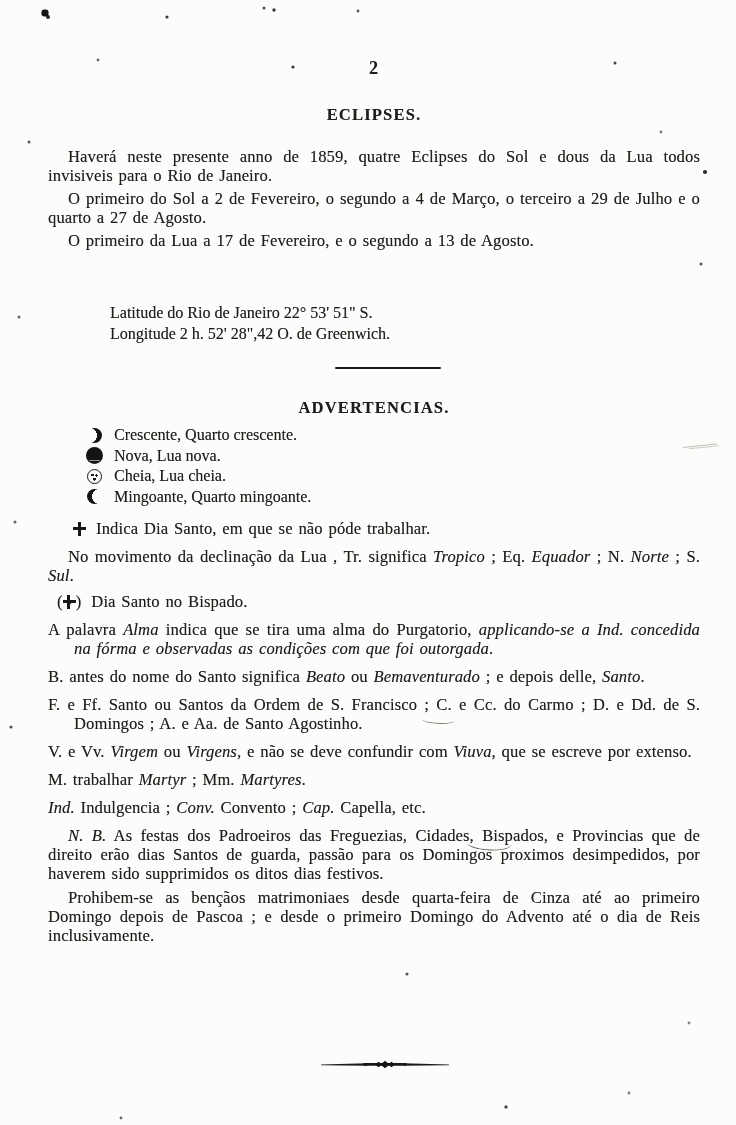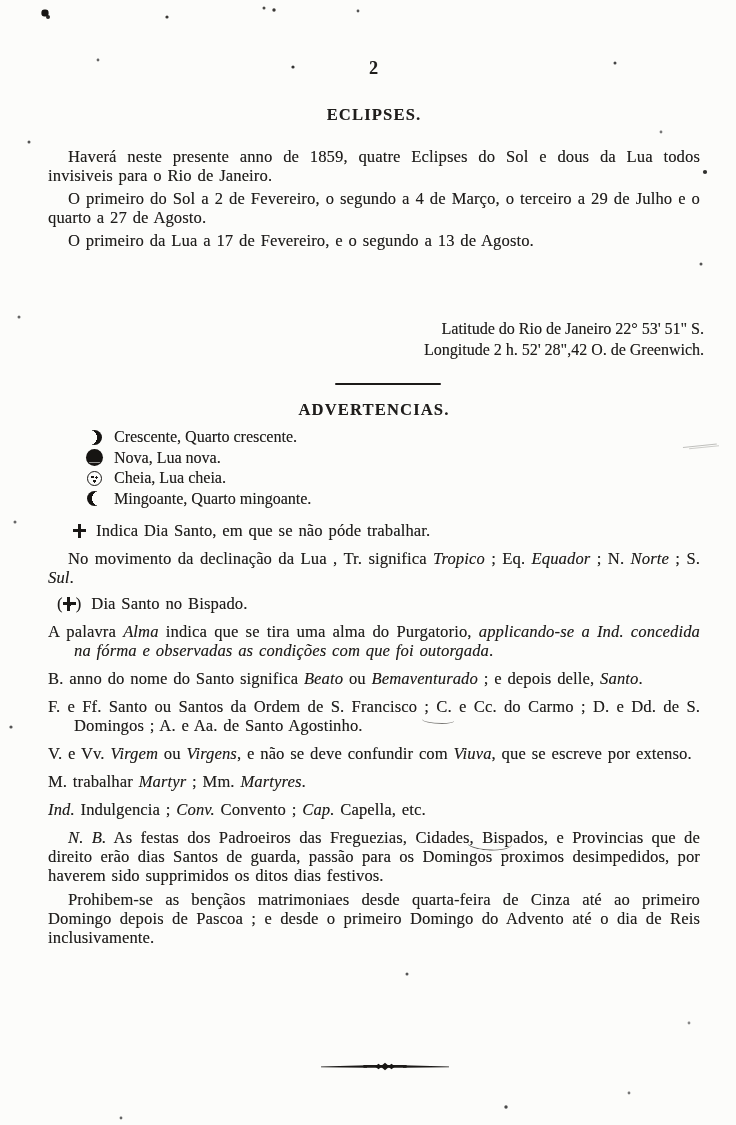--- a/index.html
+++ b/index.html
@@ -10,31 +10,31 @@
     overflow:hidden;
     font-family:"Liberation Serif","DejaVu Serif",serif;
     color:#1f1d1b;
     text-shadow:0.2px 0.2px 0.35px rgba(25,25,25,0.45);
   }
   .content { position:absolute; left:44px; top:58px; width:660px; }
 
   .pagenum { text-align:center; font-weight:bold; font-size:18px; letter-spacing:1px; }
   .sec-title { text-align:center; font-weight:bold; font-size:16.5px; letter-spacing:1.2px; }
   .title-eclipses { margin-top:26px; }
-  .title-adv { margin-top:15px; }
+  .title-adv { margin-top:29px; }
 
   p, .note { font-size:16.5px; line-height:19px; margin:4px; text-align:justify;
              word-spacing:1.5px; letter-spacing:0.15px; }
   .indent { text-indent:20px; }
   .hang { padding-left:26px; text-indent:-26px; }
   .mt-lg { margin-top:22px; }
   .mt { margin-top:9px; }
   .mt-sm { margin-top:5px; }
 
-  .coords { margin-top:68px; margin-left:66px;text-align:right; }
+  .coords { margin-top:52px; margin-left:66px; }
   .coords div { line-height:21px; }
 
   .rule { width:106px; height:2.2px; background:#1c1a18; margin:23px auto 0;
           transform:translateX(14px); border-radius:1px; }
 
   .moon-list { margin-top:7px; margin-left:43px; }
   .moon-item { display:flex; align-items:center; line-height:20.5px; }
   .moon-icon { display:inline-block; width:15px; height:15px; margin-right:12px; flex:0 0 15px; }
   .moon-new  { border-radius:50%;
                background:
@@ -155,21 +155,21 @@
     </div>
 
     <div class="note indent mt"><span>No movimento da declinação da Lua , Tr. significa </span><span class="it">Tropico</span><span> ; Eq. </span><span class="it">Equador</span><span> ; N. </span><span class="it">Norte</span><span> ; S. </span><span class="it">Sul</span><span>.</span></div>
 
     <div class="note cross-row cross-2">
       <span class="bullet"><span>(</span><span class="cross-icon"></span><span>)</span></span>
       <span class="txt"><span>Dia Santo no Bispado.</span></span>
     </div>
 
     <div class="note hang mt"><span>A palavra </span><span class="it">Alma</span><span> indica que se tira uma alma do Purgatorio, </span><span class="it">applicando-se a Ind. concedida na fórma e observadas as condições com que foi outorgada</span><span>.</span></div>
-    <div class="note hang mt"><span>B. anno do nome do Santo significa </span><span class="it">Beato</span><span> ou </span><span class="it">Bemaventurado</span><span> ; e depois delle, </span><span class="it">Santo</span><span>.</span></div>
+    <div class="note hang mt"><span>B. antes do nome do Santo significa </span><span class="it">Beato</span><span> ou </span><span class="it">Bemaventurado</span><span> ; e depois delle, </span><span class="it">Santo</span><span>.</span></div>
     <div class="note hang mt"><span>F. e Ff. Santo ou Santos da Ordem de S. Francisco ; C. e Cc. do Carmo ; D. e Dd. de S. Domingos ; A. e Aa. de Santo Agostinho.</span></div>
     <div class="note hang mt"><span>V. e Vv. </span><span class="it">Virgem</span><span> ou </span><span class="it">Virgens</span><span>, e não se deve confundir com </span><span class="it">Viuva</span><span>, que se escreve por extenso.</span></div>
     <div class="note mt"><span>M. trabalhar </span><span class="it">Martyr</span><span> ; Mm. </span><span class="it">Martyres</span><span>.</span></div>
     <div class="note mt"><span class="it">Ind.</span><span> Indulgencia ; </span><span class="it">Conv.</span><span> Convento ; </span><span class="it">Cap.</span><span> Capella, etc.</span></div>
     <div class="note indent mt"><span class="it">N. B.</span><span> As festas dos Padroeiros das Freguezias, Cidades, Bispados, e Provincias que de direito erão dias Santos de guarda, passão para os Domingos proximos desimpedidos, por haverem sido supprimidos os ditos dias festivos.</span></div>
     <div class="note indent mt-sm"><span>Prohibem-se as bençãos matrimoniaes desde quarta-feira de Cinza até ao primeiro Domingo depois de Pascoa ; e desde o primeiro Domingo do Advento até o dia de Reis inclusivamente.</span></div>
 
     <div class="ornament">
       <svg width="128" height="12" viewBox="0 0 128 12" xmlns="http://www.w3.org/2000/svg" aria-hidden="true">
         <polygon points="0,5.4 46,4.2 46,6.8 0,6.2" fill="#1c1a18"></polygon>

